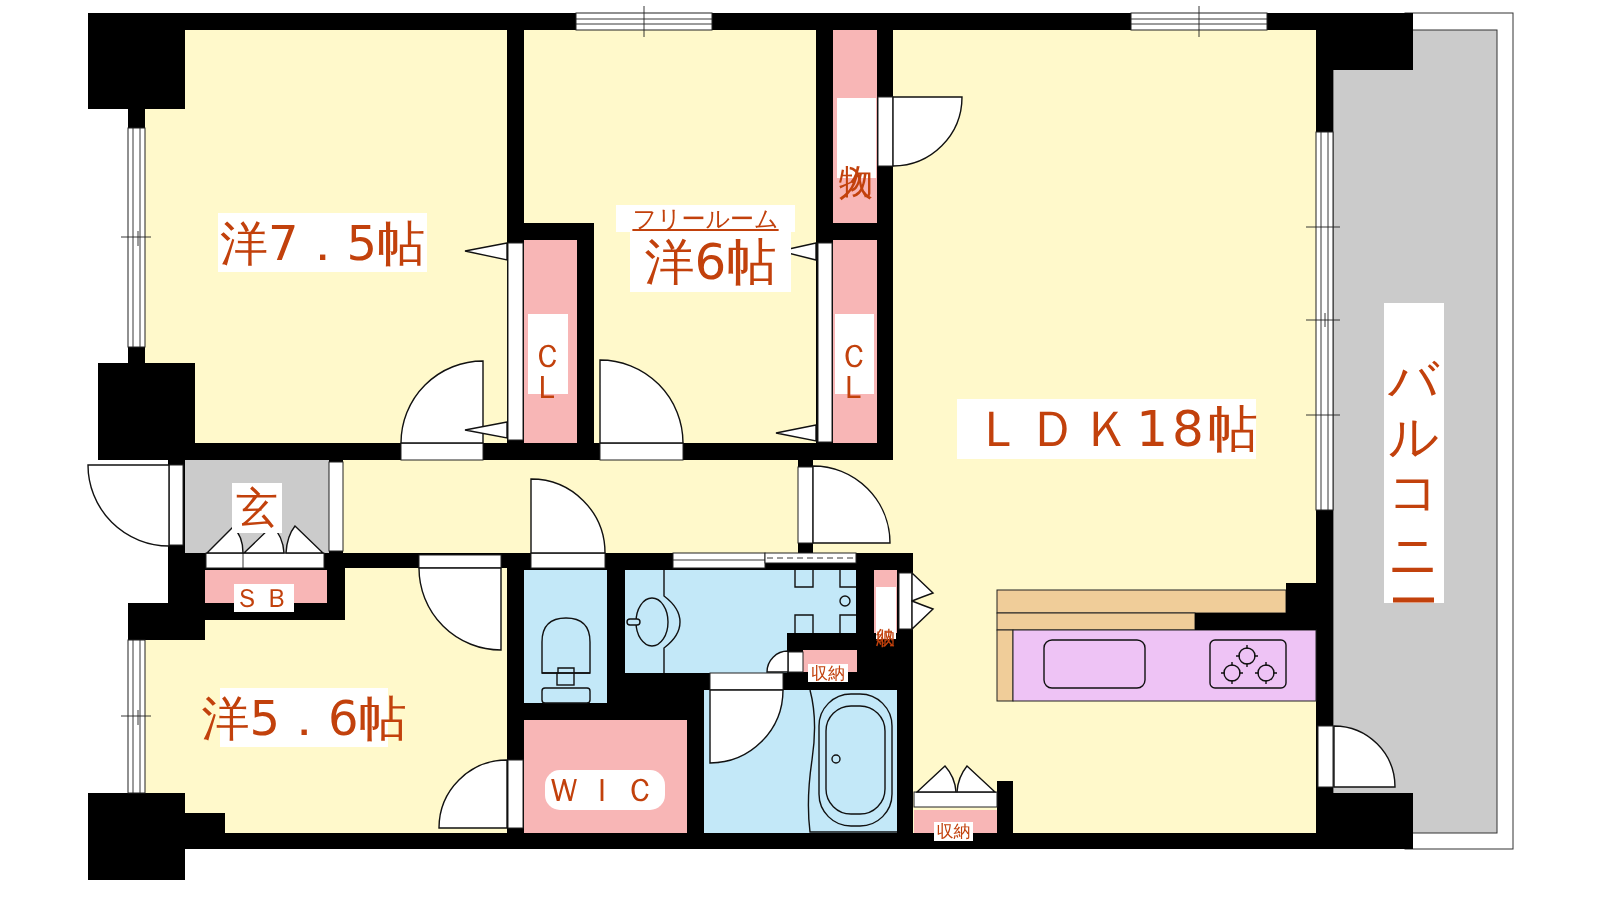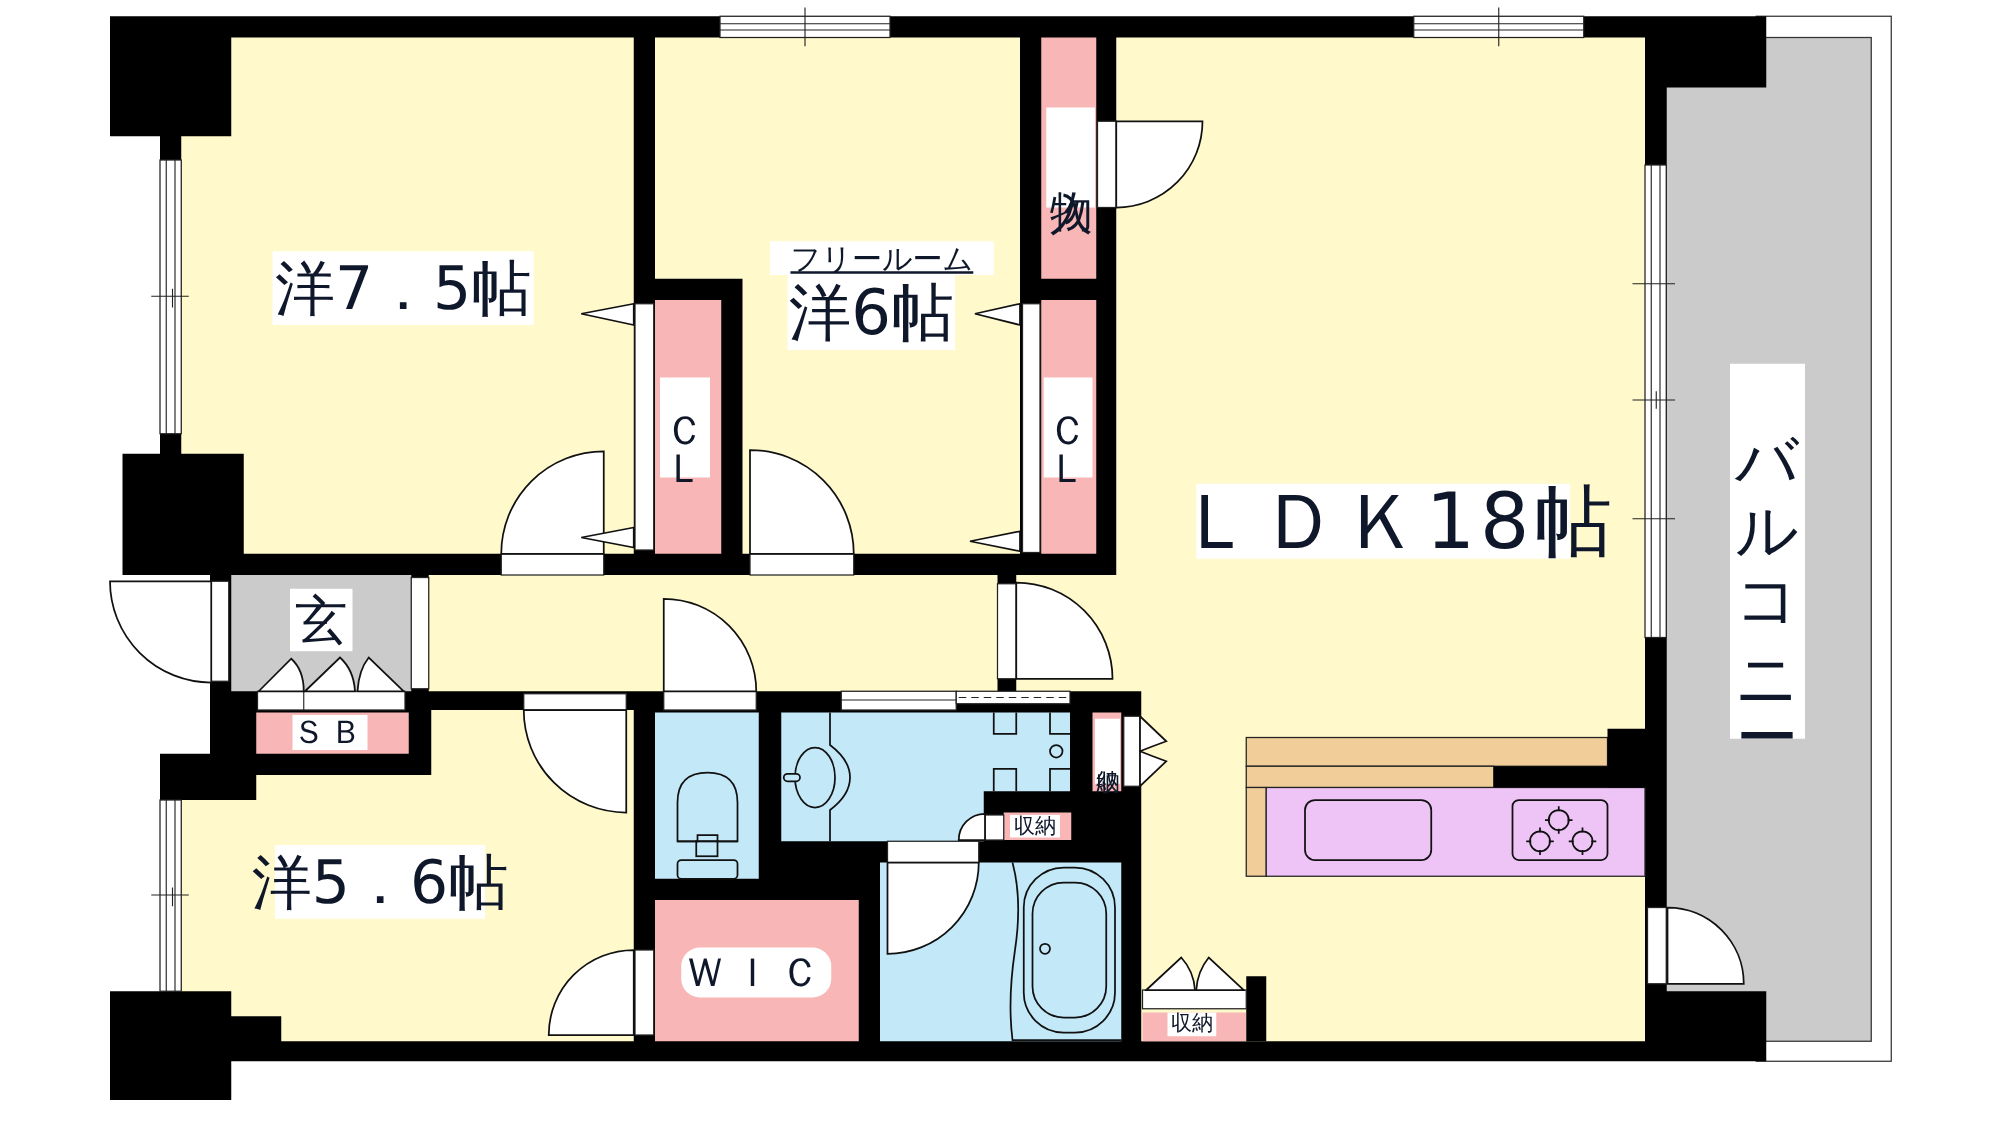--- a/index.html
+++ b/index.html
@@ -15,23 +15,23 @@
   .wet { fill: var(--wet_area, #C3E8F8); }
   .grayfloor { fill: var(--entrance_balcony, #CBCBCB); }
   .violet { fill: var(--kitchen_counter, #EEC3F5); stroke: #222; stroke-width: 1; }
   .tan { fill: var(--kitchen_back_counter, #F0CD99); stroke: #222; stroke-width: 1; }
   .thin { fill: none; stroke: #222; stroke-width: 0.9; }
   .whitebox { fill: #ffffff; stroke: #222; stroke-width: 1; }
   .door { fill: #ffffff; stroke: #111; stroke-width: 1.4; }
   .fixture { fill: none; stroke: #111; stroke-width: 1.4; }
 
   .label {
-    position: absolute; background: #ffffff; color: #0f172a;
+    position: absolute; background: #ffffff; color: #c2410c;
     display: flex; align-items: center; justify-content: center;
-    line-height: 1; white-space: nowrap; box-sizing: border-box;
+    line-height: 1; white-space: nowrap; box-sizing: border-box; margin-top: 12px;
   }
   .vertical { writing-mode: vertical-rl; text-orientation: upright; }
 </style>
 </head>
 <body>
 
 <svg id="plan-svg" viewBox="0 0 1600 900" xmlns="http://www.w3.org/2000/svg">
 
   <g>
     <rect x="1405" y="13" width="108" height="836" fill="#ffffff" stroke="#333" stroke-width="1"></rect>
@@ -183,23 +183,23 @@
   <g>
     <rect class="whitebox" x="914" y="792" width="83" height="15"></rect>
     <path class="door" d="M917,792 L945,766 Q955,777 956,792 Z"></path>
     <path class="door" d="M957,792 Q958,777 967,766 L995,792 Z"></path>
   </g>
 </svg>
 
 <div class="label" style="left:218px; top:201px; width:209px; height:59px; font-size:48px;">洋7．5帖</div>
 
 <div class="label" style="left:616px; top:193px; width:179px; height:27px; font-size:24px;text-decoration:underline;">フリールーム</div>
-<div class="label" style="left:630px; top:220px; width:134px; height:60px; font-size:50px;">洋6帖</div>
-
-<div class="label" style="left:957px; top:387px; width:299px; height:60px; font-size:62px; letter-spacing:4px;padding-left:23px;">ＬＤＫ18帖</div>
+<div class="label" style="left:630px; top:220px; width:161px; height:60px; font-size:50px;">洋6帖</div>
+
+<div class="label" style="left:957px; top:387px; width:299px; height:60px; font-size:50px; letter-spacing:4px;padding-left:23px;">ＬＤＫ18帖</div>
 
 <div class="label" style="left:220px; top:676px; width:168px; height:59px; font-size:48px;">洋5．6帖</div>
 
 <div class="label" style="left:232px; top:471px; width:50px; height:50px; font-size:42px;">玄</div>
 
 <div class="label vertical" style="left:1384px; top:291px; width:60px; height:300px; font-size:50px; letter-spacing:6px;">バルコニー</div>
 
 <div class="label vertical" style="left:528px; top:302px; width:40px; height:80px; font-size:32px;">ＣＬ</div>
 
 <div class="label vertical" style="left:835px; top:302px; width:39px; height:80px; font-size:32px;">ＣＬ</div>

